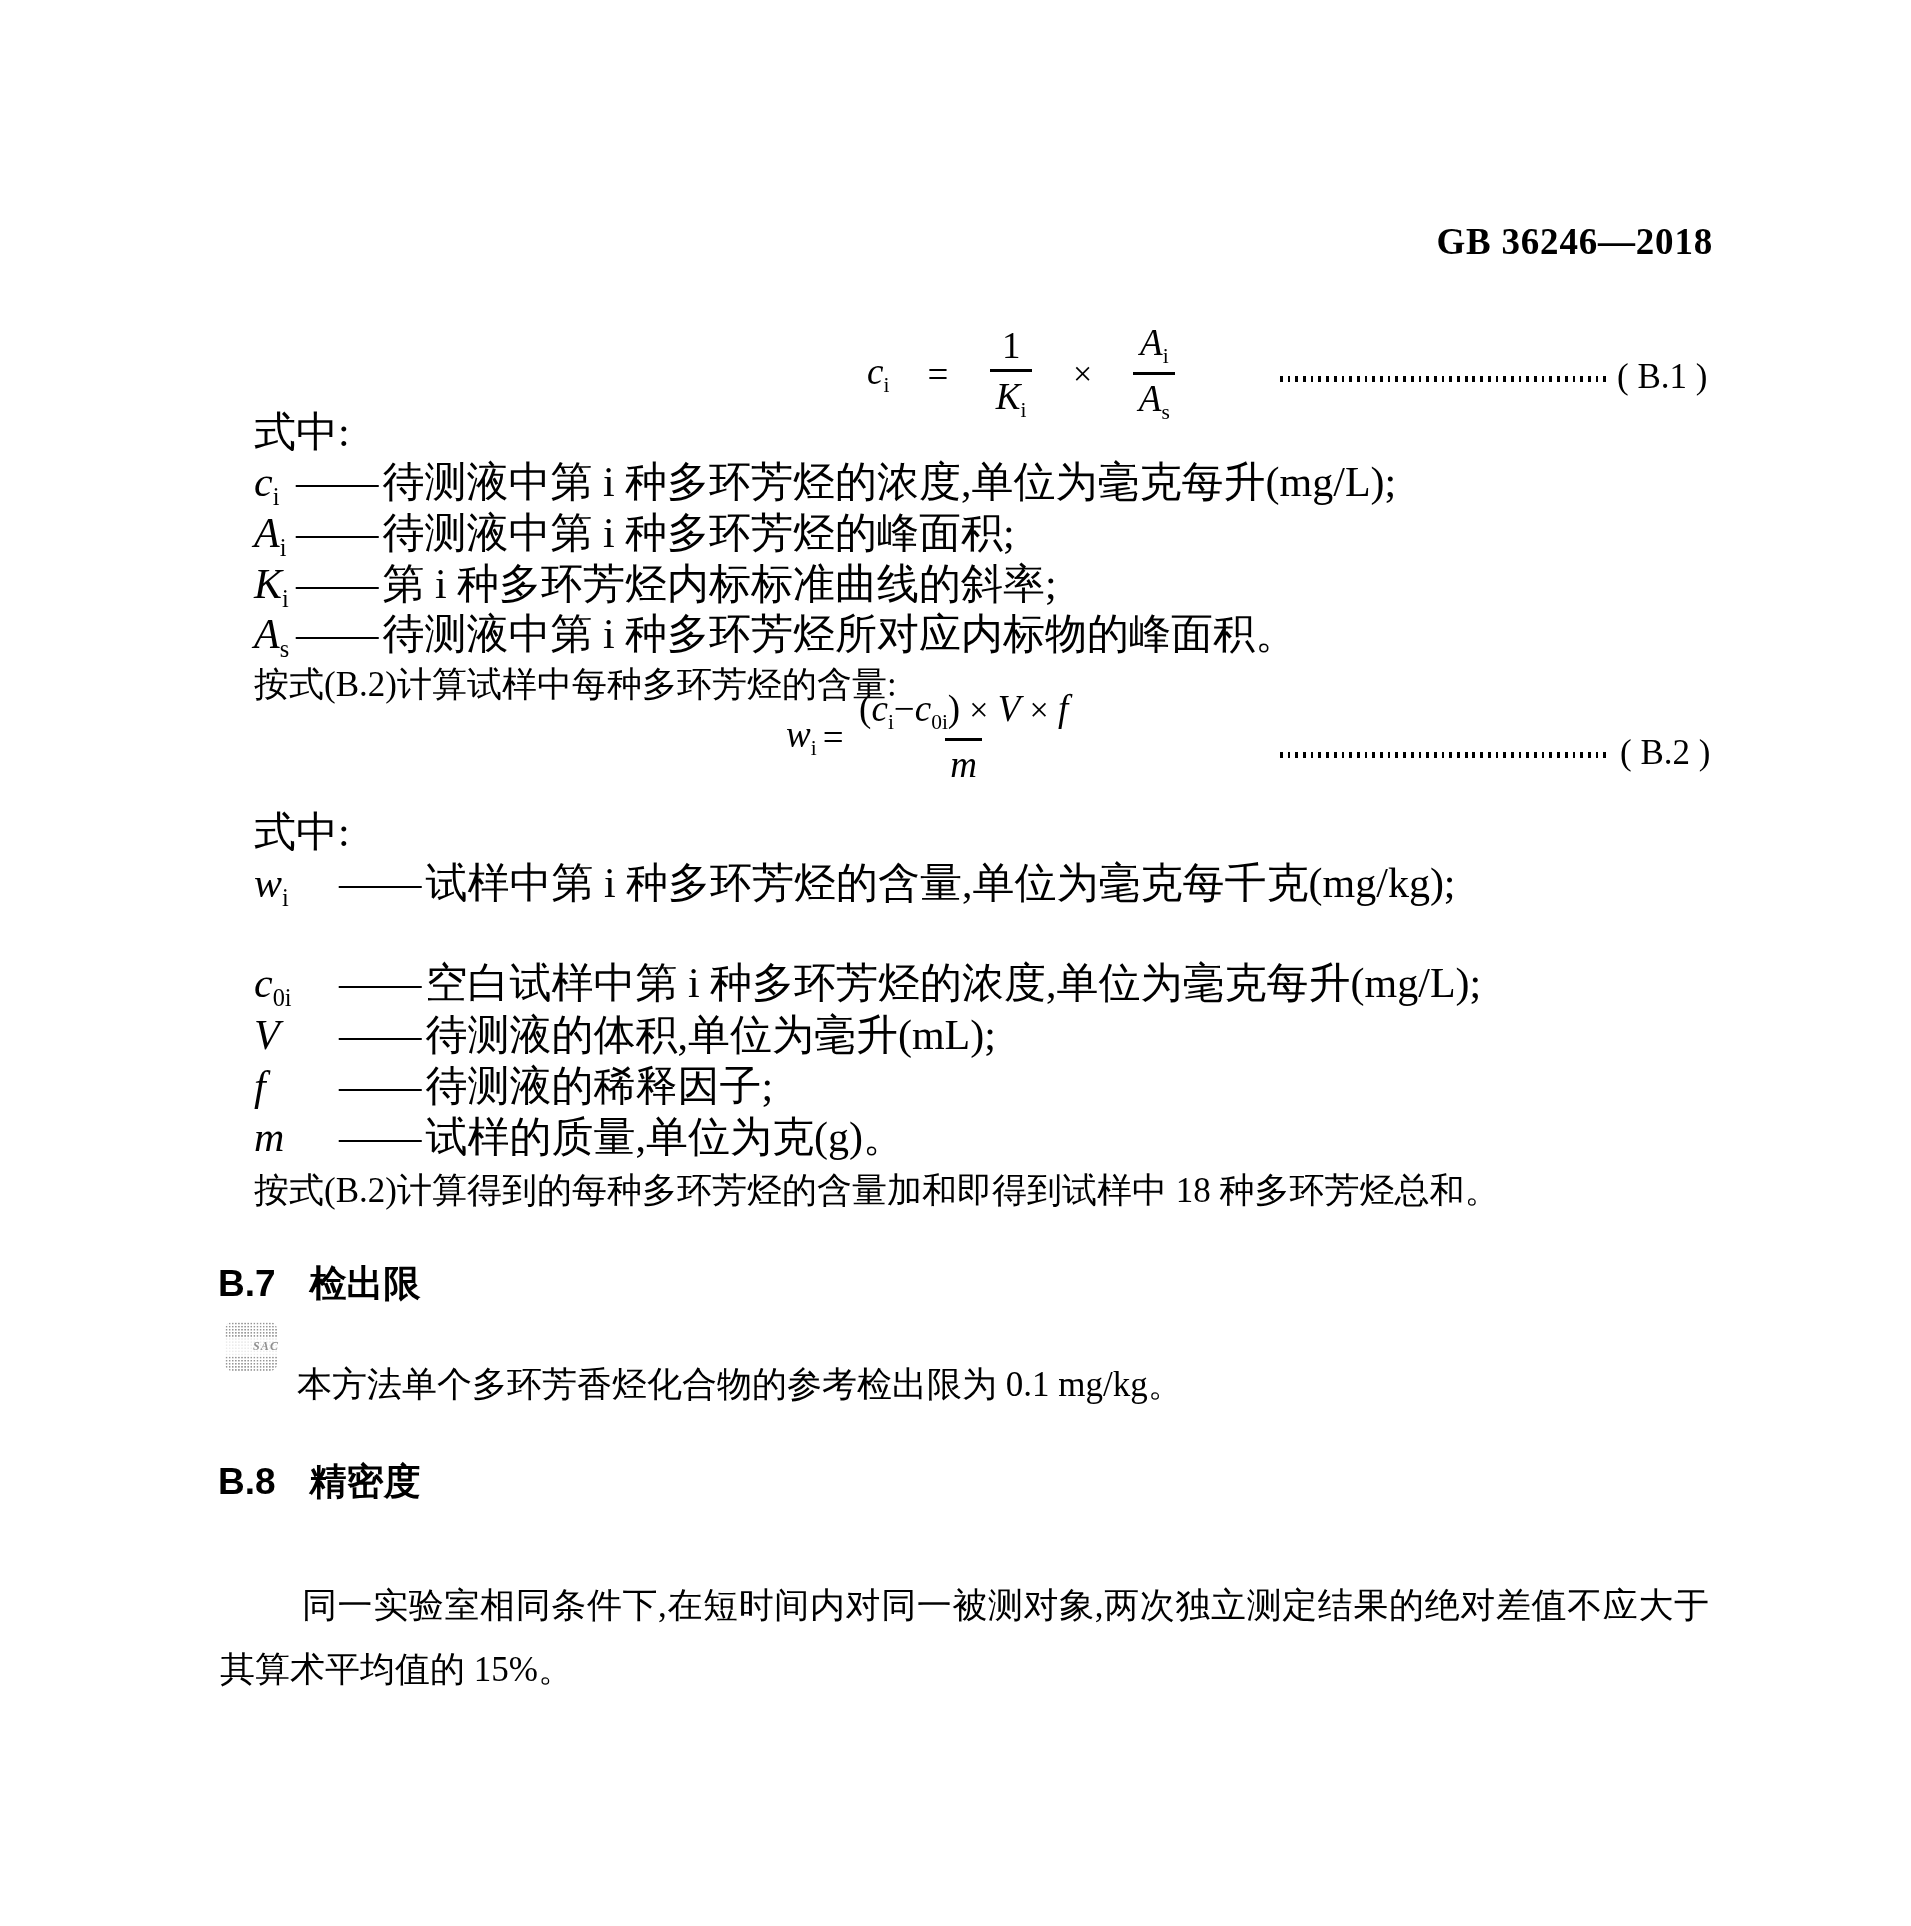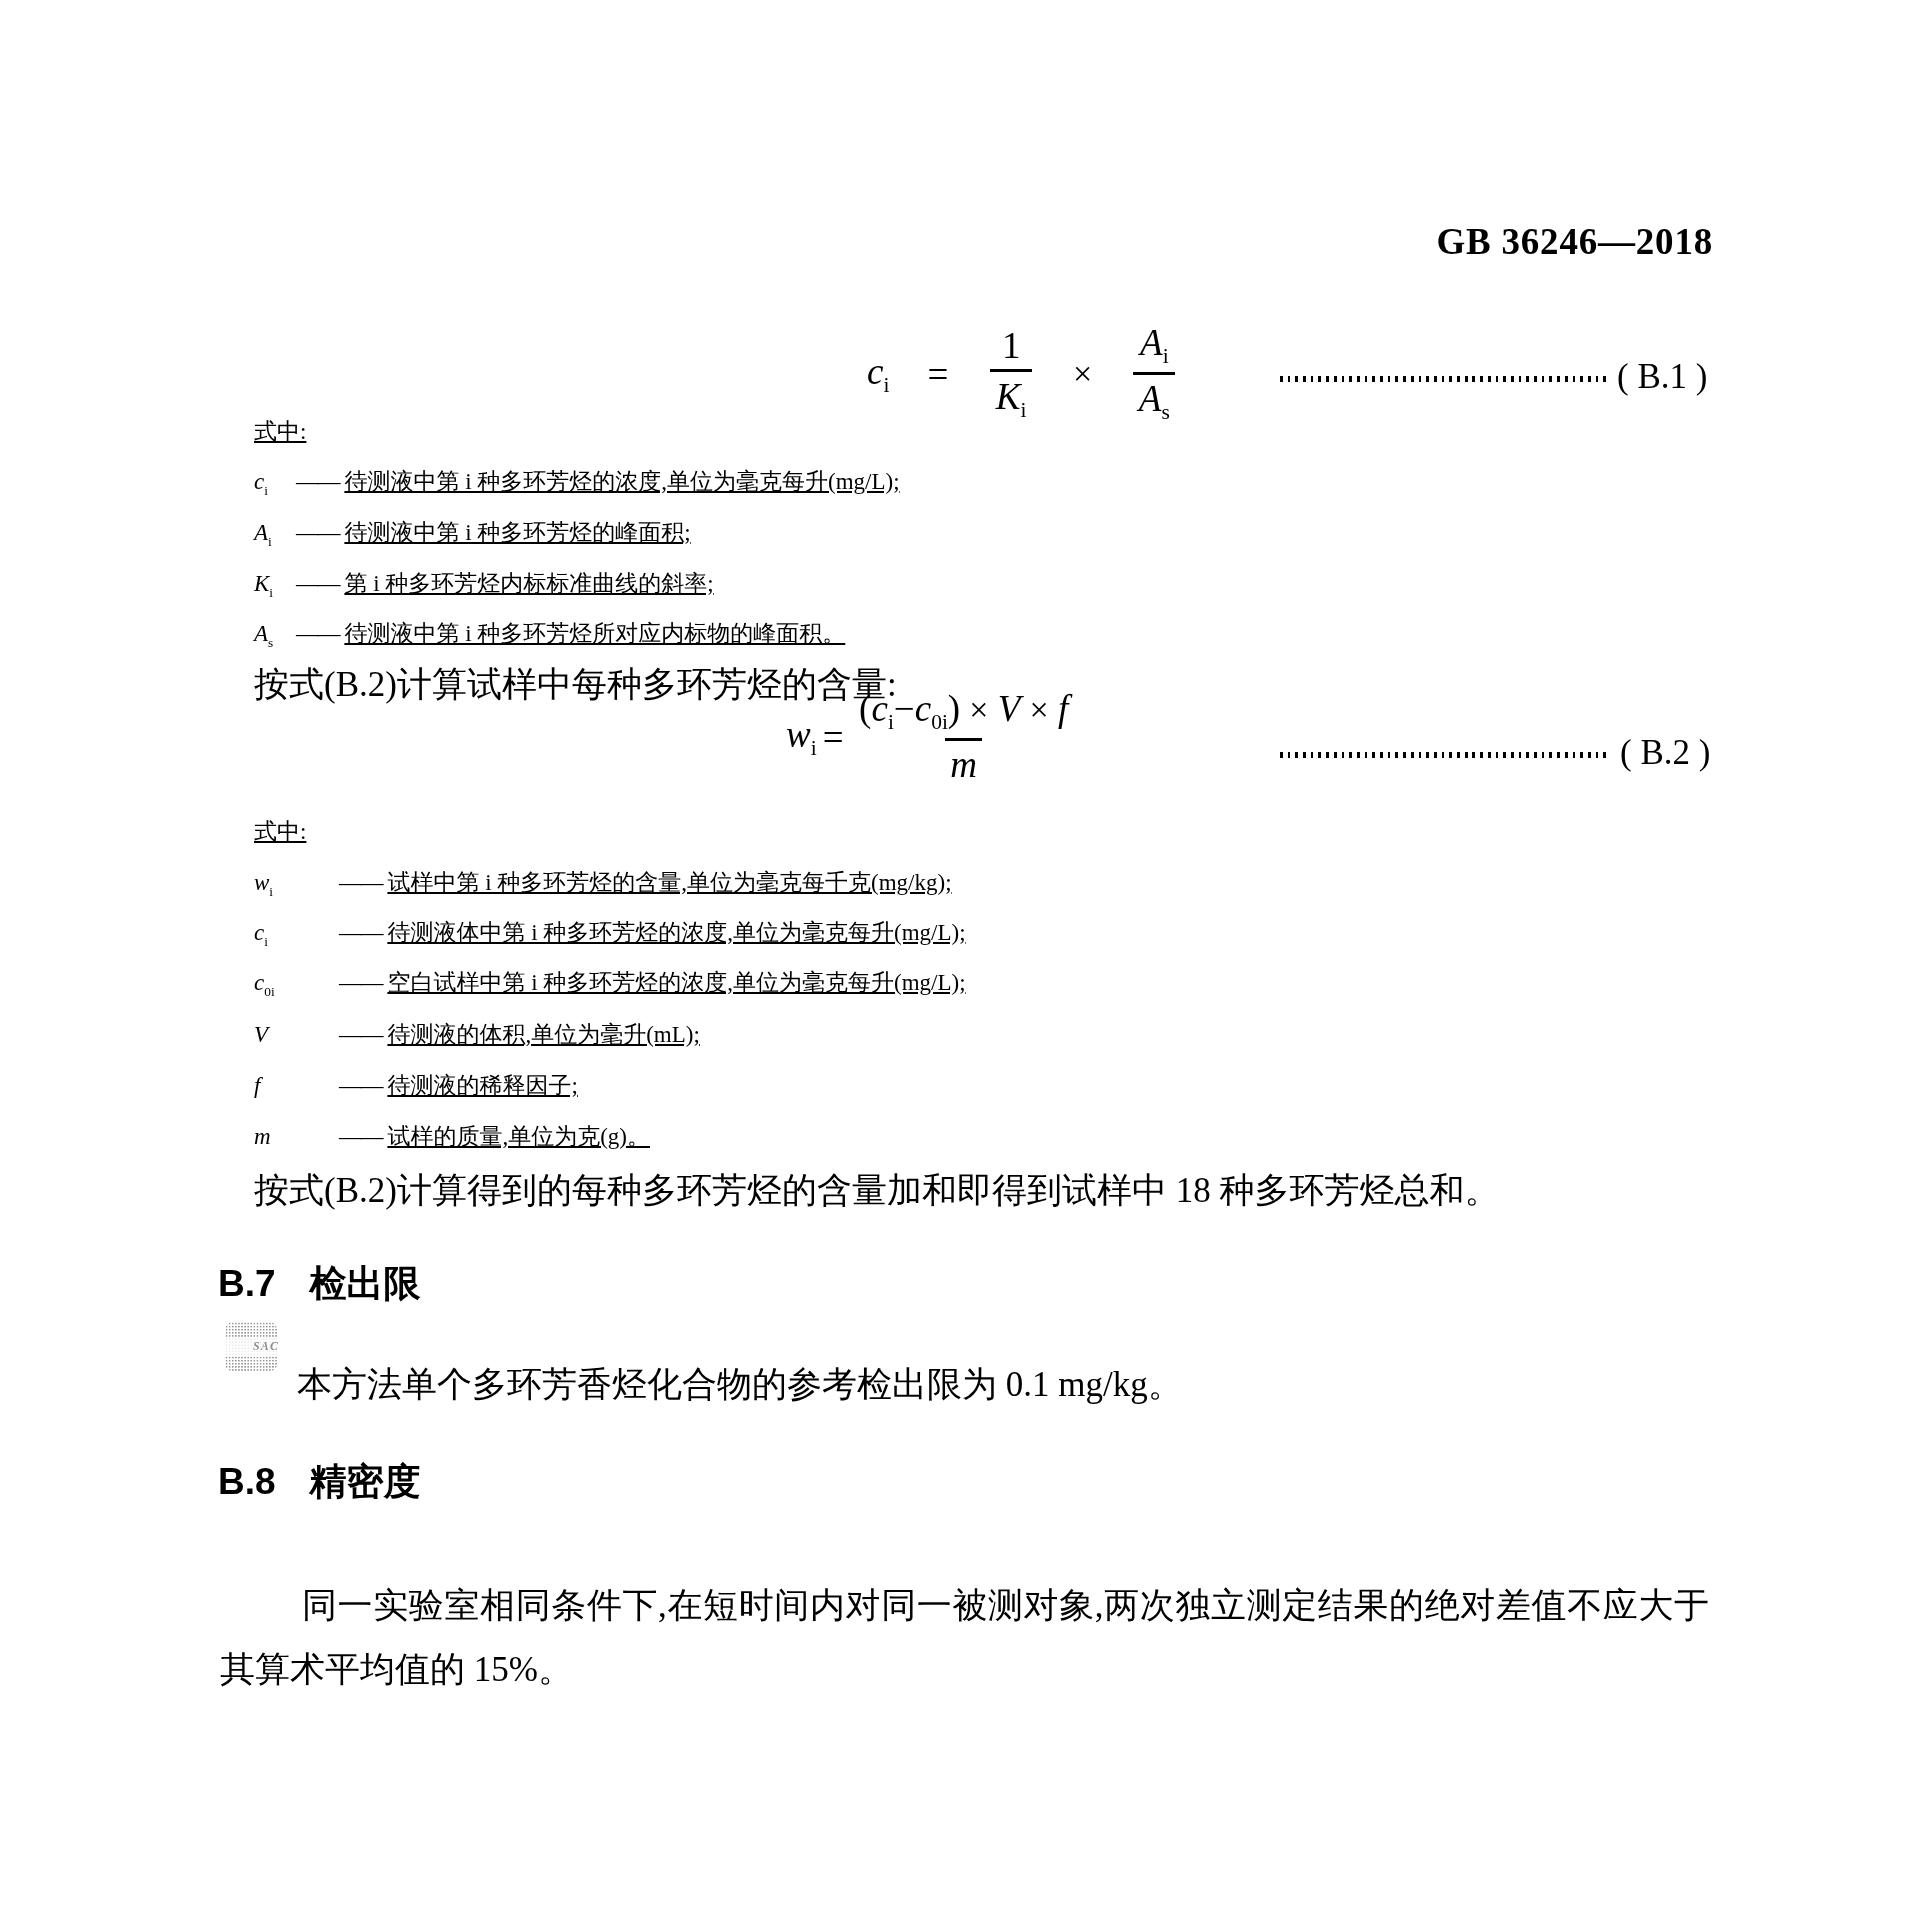--- a/index.html
+++ b/index.html
@@ -10,21 +10,21 @@
     color:#000;
     font-family:"Liberation Serif","DejaVu Serif",serif;
     overflow:hidden;
   }
   
   .doc-number{
     position:absolute;top:220px;right:198px;
     font-size:37px;font-weight:bold;letter-spacing:0.8px;white-space:nowrap;
   }
   
-  .line{position:absolute;font-size:23px;line-height:48px;white-space:nowrap;text-decoration:underline;}
+  .line{position:absolute;font-size:42px;line-height:48px;white-space:nowrap;}
   .where-title{left:254px;}
   .var-line{left:254px;}
   .var-line .sym{display:inline-block;min-width:42px;font-style:italic;}
   .var-line.wide .sym{min-width:85px;}
   .var-line .dash{display:inline-block;letter-spacing:-1.5px;}
   .var-line .desc{margin-left:5.4px;}
   sub{font-size:0.58em;font-style:normal;}
   
   .formula{
     position:absolute;display:flex;align-items:center;
@@ -126,23 +126,20 @@
     </span>
   </div>
   <div class="dots" id="dots-b2"></div>
   <div class="f-label" id="label-b2">( B.2 )</div>
 
   <div class="line where-title" style="top:808px;">式中:</div>
 
   <div class="line var-line wide" style="top:859px;">
     <span class="sym"><span>w</span><sub>i</sub></span><span class="dash">——</span><span class="desc">试样中第 i 种多环芳烃的含量,单位为毫克每千克(mg/kg);</span>
   </div>
-  <div class="line var-line wide" style="top:909px;">
-    <span class="sym"><span>c</span><sub>i</sub></span><span class="dash">——</span><span class="desc">待测液体中第 i 种多环芳烃的浓度,单位为毫克每升(mg/L);</span>
-  </div>
   <div class="line var-line wide" style="top:959px;">
     <span class="sym"><span>c</span><sub>0i</sub></span><span class="dash">——</span><span class="desc">空白试样中第 i 种多环芳烃的浓度,单位为毫克每升(mg/L);</span>
   </div>
   <div class="line var-line wide" style="top:1011px;">
     <span class="sym"><span>V</span><sub></sub></span><span class="dash">——</span><span class="desc">待测液的体积,单位为毫升(mL);</span>
   </div>
   <div class="line var-line wide" style="top:1113px;">
     <span class="sym"><span>m</span><sub></sub></span><span class="dash">——</span><span class="desc">试样的质量,单位为克(g)。</span>
   </div>
   <div class="line var-line wide" style="top:1062px;">

